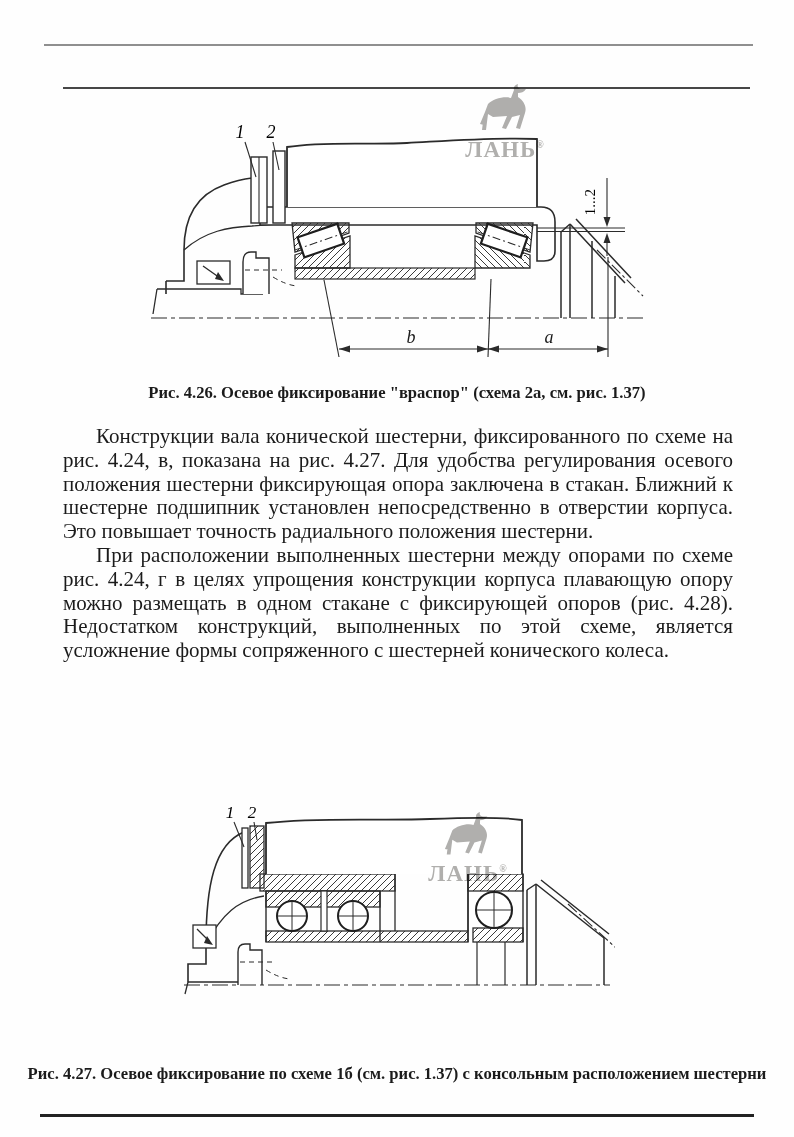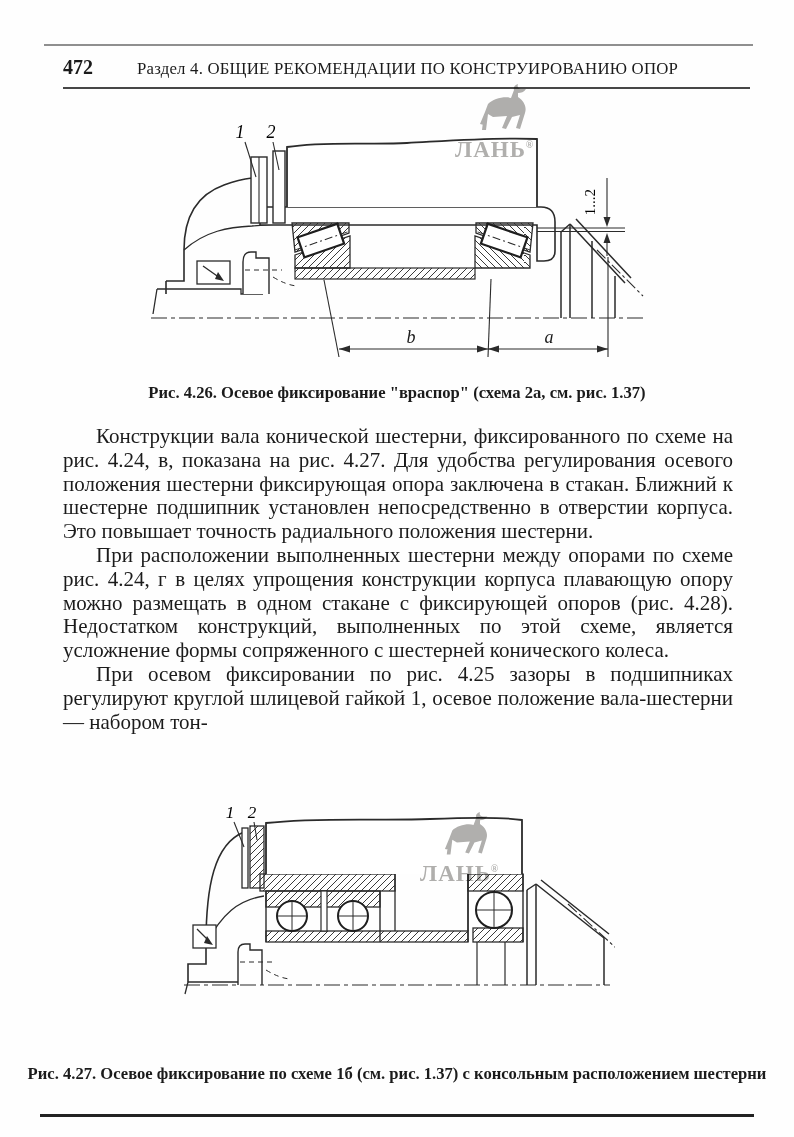--- a/index.html
+++ b/index.html
@@ -17,38 +17,35 @@
   #fig427{left:180px;top:792px;width:435px;height:205px;}
   svg{display:block;}
   .cap{position:absolute;left:27px;width:740px;text-align:center;font-weight:bold;
        font-size:16.6px;line-height:23px;}
   #cap426{top:381px;}
   #cap427{top:1050px;margin-top:12px;}
   .it{}
   #bodytext{position:absolute;left:63px;top:425px;width:670px;font-size:21px;
             line-height:23.8px;text-align:justify;}
   #bodytext p{margin:0;text-indent:33px;}
-  .wm{position:absolute;color:#b0afad;mix-blend-mode:multiply;z-index:5;
+  .wm{position:absolute;color:#b0afad;text-align:center;mix-blend-mode:multiply;z-index:5;
       font-weight:bold;pointer-events:none;}
   #wm1{left:455px;top:84px;width:100px;}
   #wm2{left:420px;top:812px;width:96px;}
   .wm .wmtext{font-size:23px;letter-spacing:1px;line-height:18px;}
   .wm .reg{font-size:10px;vertical-align:super;}
   .wm svg{margin:0 auto;}
   text{font-family:"Liberation Serif","DejaVu Serif",serif;}
 </style>
 </head>
 <body>
 
 <div id="page">
 
   <div id="rule-top" class="rule"></div>
-  <div id="header">
-    <span id="page-num">472</span><span id="section-title">Раздел 4. ОБЩИЕ РЕКОМЕНДАЦИИ ПО КОНСТРУИРОВАНИЮ ОПОР</span>
-  </div>
   <div id="rule-header" class="rule"></div>
 
   <div id="fig426" class="fig">
     <svg width="510" height="262" viewBox="0 0 510 262">
       <defs>
         <pattern id="p1" patternUnits="userSpaceOnUse" width="7" height="7">
           <path d="M-1,8 L8,-1" stroke="#3a3a3a" stroke-width="1"></path>
         </pattern>
       </defs>
       <g stroke="#2b2b2b" fill="none" stroke-width="1.6">
@@ -135,21 +132,20 @@
         L4,40 L9,28 L12,20 C17,15 28,12 35,14 L38,6 Z M12,30 L10,46 L6,46 L8,30 Z"></path>
     </svg>
     <div class="wmtext"><span>ЛАНЬ</span><span class="reg">®</span></div>
   </div>
 
   <div id="cap426" class="cap"><span>Рис. 4.26. Осевое фиксирование "враспор" (схема </span><span class="it">2а</span><span>, см. рис. 1.37)</span></div>
 
   <div id="bodytext">
     <p><span>Конструкции вала конической шестерни, фиксированного по схеме на рис. 4.24, </span><span class="it">в</span><span>, показана на рис. 4.27. Для удобства регулирования осевого положения шестерни фиксирующая опора заключена в стакан. Ближний к шестерне подшипник установлен непосредственно в отверстии корпуса. Это повышает точность радиального положения шестерни.</span></p>
     <p><span>При расположении выполненных шестерни между опорами по схеме рис. 4.24, </span><span class="it">г</span><span> в целях упрощения конструкции корпуса плавающую опору можно размещать в одном стакане с фиксирующей опоров (рис. 4.28). Недостатком конструкций, выполненных по этой схеме, является усложнение формы сопряженного с шестерней конического колеса.</span></p>
-    <p><span>При осевом фиксировании по рис. 4.25 зазоры в подшипниках регулируют круглой шлицевой гайкой </span><span class="it">1</span><span>, осевое положение вала-шестерни — набором тон-</span></p>
   </div>
 
   <div id="fig427" class="fig">
     <svg width="435" height="205" viewBox="0 0 435 205">
       <defs>
         <pattern id="p2" patternUnits="userSpaceOnUse" width="7" height="7">
           <path d="M-1,8 L8,-1" stroke="#3a3a3a" stroke-width="1"></path>
         </pattern>
       </defs>
       <g stroke="#2b2b2b" fill="none" stroke-width="1.6">

